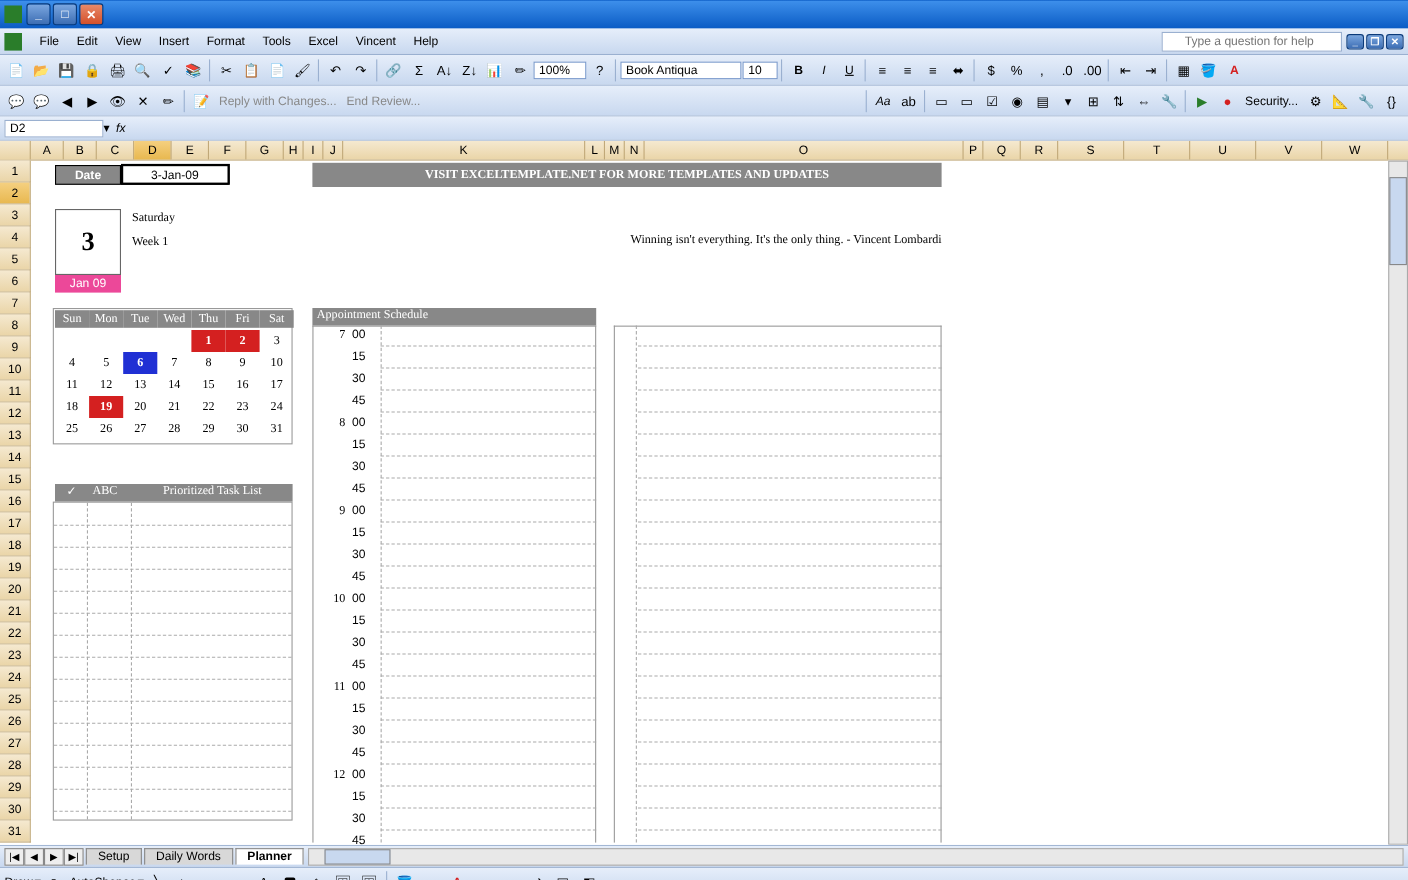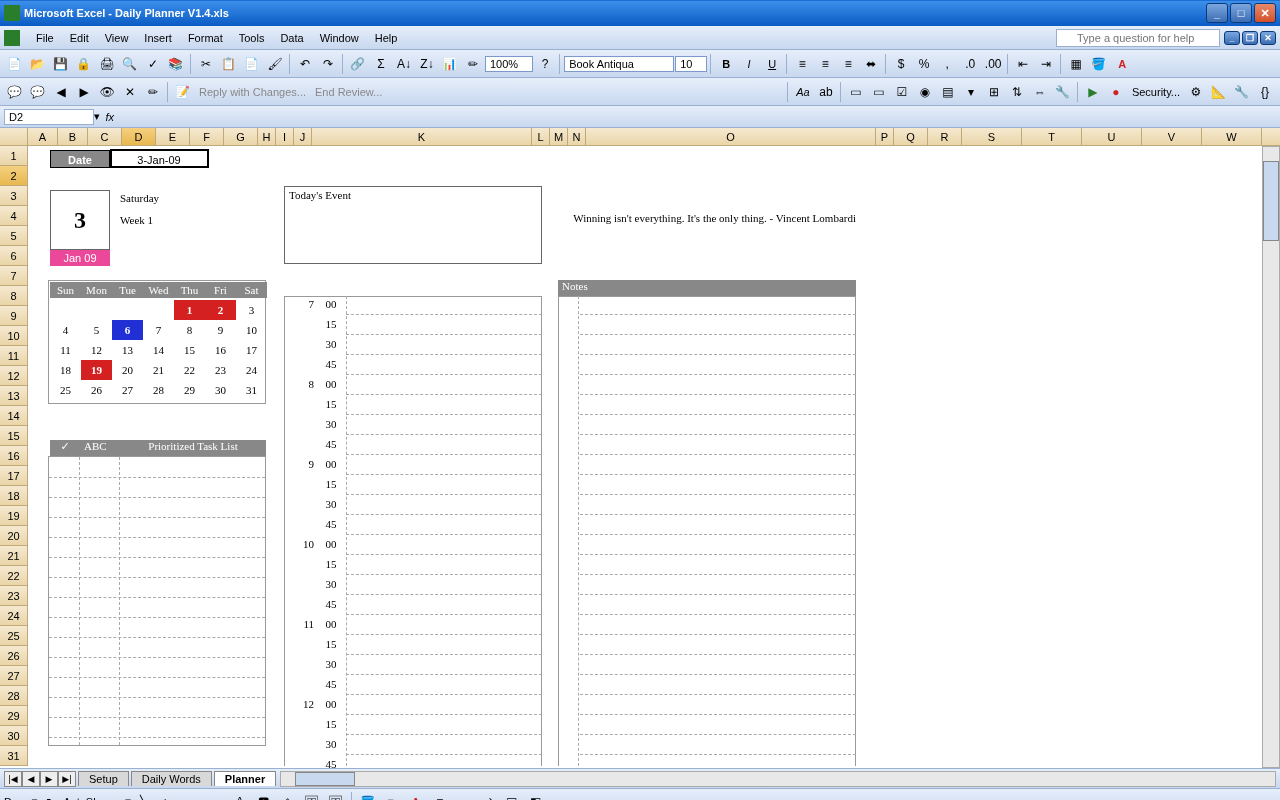--- a/index.html
+++ b/index.html
@@ -44,59 +44,58 @@
 .ptext{position:absolute;font-family:'Book Antiqua',Georgia,serif;}
 .quote{position:absolute;font-family:'Book Antiqua',Georgia,serif;text-align:right;}
 .eventbox{position:absolute;border:1px solid #666;background:#fff;padding:2px 4px;font-family:'Book Antiqua',Georgia,serif;}
 .calhdr{position:absolute;background:#888;color:#fff;text-align:center;font-family:'Book Antiqua',Georgia,serif;}
 .calcell{position:absolute;text-align:center;font-family:'Book Antiqua',Georgia,serif;}
 .calcell.red{background:#d42020;color:#fff;font-weight:bold;}
 .calcell.blue{background:#2030d4;color:#fff;font-weight:bold;}
 .calborder{position:absolute;border:1px solid #999;}
 .sechdr{position:absolute;background:#888;color:#fff;padding:0 4px;font-family:'Book Antiqua',Georgia,serif;}
 .appt-hr{position:absolute;text-align:right;font-family:'Book Antiqua',Georgia,serif;}
-.appt-min{position:absolute;text-align:center;font-family:Liberation Serif, serif;}
+.appt-min{position:absolute;font-family:Liberation Sans, sans-serif;}
 .dashv{position:absolute;border-left:1px dashed #aaa;}
 .dashh{position:absolute;border-top:1px dashed #aaa;}
 .tasklist .dashh{border-top:1px dashed #aaa;}
 .tabs-row{background:linear-gradient(to bottom,#e6eefa,#c8d8ef);height:20px;display:flex;align-items:center;border-top:1px solid #9ab0d0;}
 .tab-nav{display:flex;margin-left:4px;}
 .tab-nav div{width:18px;height:16px;border:1px solid #888;background:#eee;text-align:center;font-size:9px;line-height:14px;}
 .sheet-tab{background:#fff;border:1px solid #888;border-bottom:none;padding:1px 10px;margin-left:2px;font-size:11px;position:relative;}
 .sheet-tab.active{background:#fff;font-weight:bold;}
 .sheet-tab.inactive{background:#d8d8d8;}
 .scroll-h{flex:1;height:16px;background:#e8e8e8;border:1px solid #aaa;margin:0 4px;position:relative;}
 .scroll-h .thumb{position:absolute;left:14px;width:60px;top:0;bottom:0;background:#c8d8ef;border:1px solid #888;}
 .draw-bar{background:linear-gradient(to bottom,#e6eefa,#c8d8ef);height:26px;display:flex;align-items:center;padding:0 4px;border-top:1px solid #9ab0d0;gap:2px;}
 .scroll-v{position:absolute;right:0;top:18px;width:18px;bottom:0;background:#e8e8e8;border:1px solid #aaa;}
 .scroll-v .thumb{position:absolute;top:14px;height:80px;left:0;right:0;background:#c8d8ef;border:1px solid #888;}
 </style>
 </head>
 <body>
 
 <div class="titlebar">
   <div class="icon"></div>
-  <div class="title"><span>Microsoft Excel</span> - <span>Daily Planner V1.4.xls</span></div>
   <div class="winbtns">
     <div class="winbtn">_</div>
     <div class="winbtn">□</div>
     <div class="winbtn close">✕</div>
   </div>
 </div>
 
 <div class="menubar">
   <div class="excel-icon"></div>
   <span>File</span>
   <span>Edit</span>
   <span>View</span>
   <span>Insert</span>
   <span>Format</span>
   <span>Tools</span>
-  <span>Data</span>
-  <span>Window</span>
+  <span>Excel</span>
+  <span>Vincent</span>
   <span>Help</span>
   <input class="help-box" placeholder="Type a question for help" style="">
   <div style="display:flex;margin-left:4px;gap:2px">
     <div class="winbtn" style="width:16px;height:14px;font-size:9px">_</div>
     <div class="winbtn" style="width:16px;height:14px;font-size:9px">❐</div>
     <div class="winbtn" style="width:16px;height:14px;font-size:9px">✕</div>
   </div>
 </div>
 
 <div class="toolbar">
@@ -262,26 +261,26 @@
       <div class="rh">28</div>
       <div class="rh">29</div>
       <div class="rh">30</div>
       <div class="rh">31</div>
     </div>
   <div class="sheet" id="sheet">
 
     <div class="date-hdr" style="left:22px;top:4px;width:60px;height:18px;line-height:18px">Date</div>
     <div class="date-val" style="left:82px;top:4px;width:98px;height:18px;line-height:18px">3-Jan-09</div>
     <div class="cell-cursor" style="left:82px;top:3px;width:99px;height:19px"></div>
+    <div class="banner" style="left:256px;top:2px;width:572px;height:22px">VISIT EXCELTEMPLATE.NET FOR MORE TEMPLATES AND UPDATES</div>
 
     <div class="bigday" style="left:22px;top:44px;width:60px;height:60px">3</div>
     <div class="monthlbl" style="left:22px;top:104px;width:60px;height:16px;line-height:16px">Jan 09</div>
     <div class="ptext" style="left:92px;top:46px">Saturday</div>
     <div class="ptext" style="left:92px;top:68px">Week 1</div>
-    <div class="eventbox" style="left:256px;top:40px;width:258px;height:78px">Today's Event</div>
     <div class="quote" style="left:530px;top:66px;width:298px">Winning isn't everything. It's the only thing. - Vincent Lombardi</div>
 
     <div class="calborder" style="left:20px;top:134px;width:218px;height:124px"></div>
     <div id="cal">
         <div class="calhdr" style="left: 22px; top: 136px; width: 31px; height: 16px; line-height: 16px;">Sun</div>
         <div class="calhdr" style="left: 53px; top: 136px; width: 31px; height: 16px; line-height: 16px;">Mon</div>
         <div class="calhdr" style="left: 84px; top: 136px; width: 31px; height: 16px; line-height: 16px;">Tue</div>
         <div class="calhdr" style="left: 115px; top: 136px; width: 31px; height: 16px; line-height: 16px;">Wed</div>
         <div class="calhdr" style="left: 146px; top: 136px; width: 31px; height: 16px; line-height: 16px;">Thu</div>
         <div class="calhdr" style="left: 177px; top: 136px; width: 31px; height: 16px; line-height: 16px;">Fri</div>
@@ -334,21 +333,21 @@
         <div class="dashh" style="left: 0px; top: 140px; width: 100%;"></div>
         <div class="dashh" style="left: 0px; top: 160px; width: 100%;"></div>
         <div class="dashh" style="left: 0px; top: 180px; width: 100%;"></div>
         <div class="dashh" style="left: 0px; top: 200px; width: 100%;"></div>
         <div class="dashh" style="left: 0px; top: 220px; width: 100%;"></div>
         <div class="dashh" style="left: 0px; top: 240px; width: 100%;"></div>
         <div class="dashh" style="left: 0px; top: 260px; width: 100%;"></div>
         <div class="dashh" style="left: 0px; top: 280px; width: 100%;"></div>
       </div>
 
-    <div class="sechdr" style="left:530px;top:134px;width:298px;height:16px">Notes</div>
+    <div class="sechdr" style="left:256px;top:134px;width:258px;height:16px">Appointment Schedule</div>
     <div class="calborder" style="left:256px;top:150px;width:258px;height:470px;border-bottom:none"></div>
     <div class="calborder" style="left:530px;top:150px;width:298px;height:470px;border-bottom:none"></div>
     <div class="dashv" style="left:550px;top:150px;height:470px"></div>
     <div id="appts">
         <div class="appt-hr" style="left: 268px; top: 152px; width: 18px;">7</div>
         <div class="appt-min" style="left: 292px; top: 152px; width: 22px;">00</div>
         <div class="dashh" style="left: 318px; top: 168px; width: 196px;"></div>
         <div class="dashh" style="left: 552px; top: 168px; width: 276px;"></div>
         <div class="appt-min" style="left: 292px; top: 172px; width: 22px;">15</div>
         <div class="dashh" style="left: 318px; top: 188px; width: 196px;"></div>

